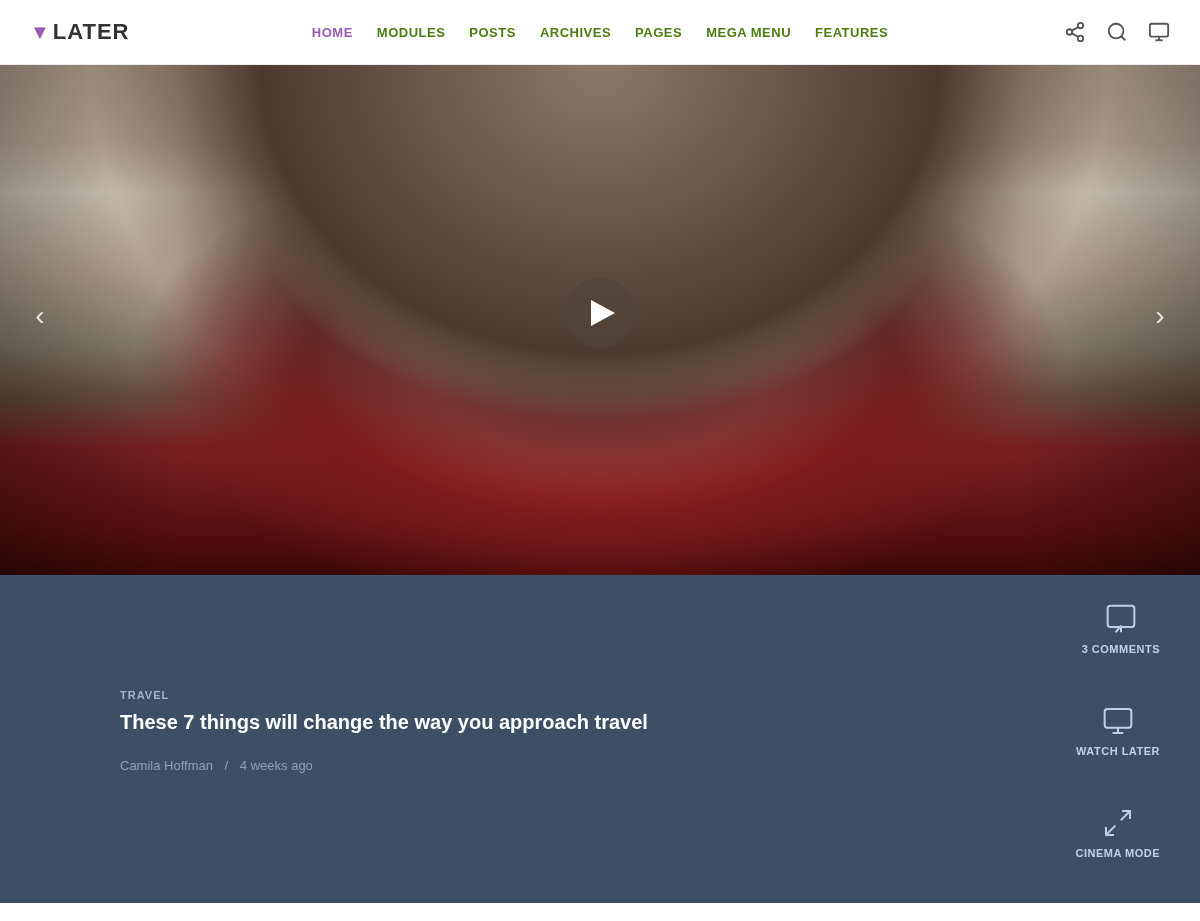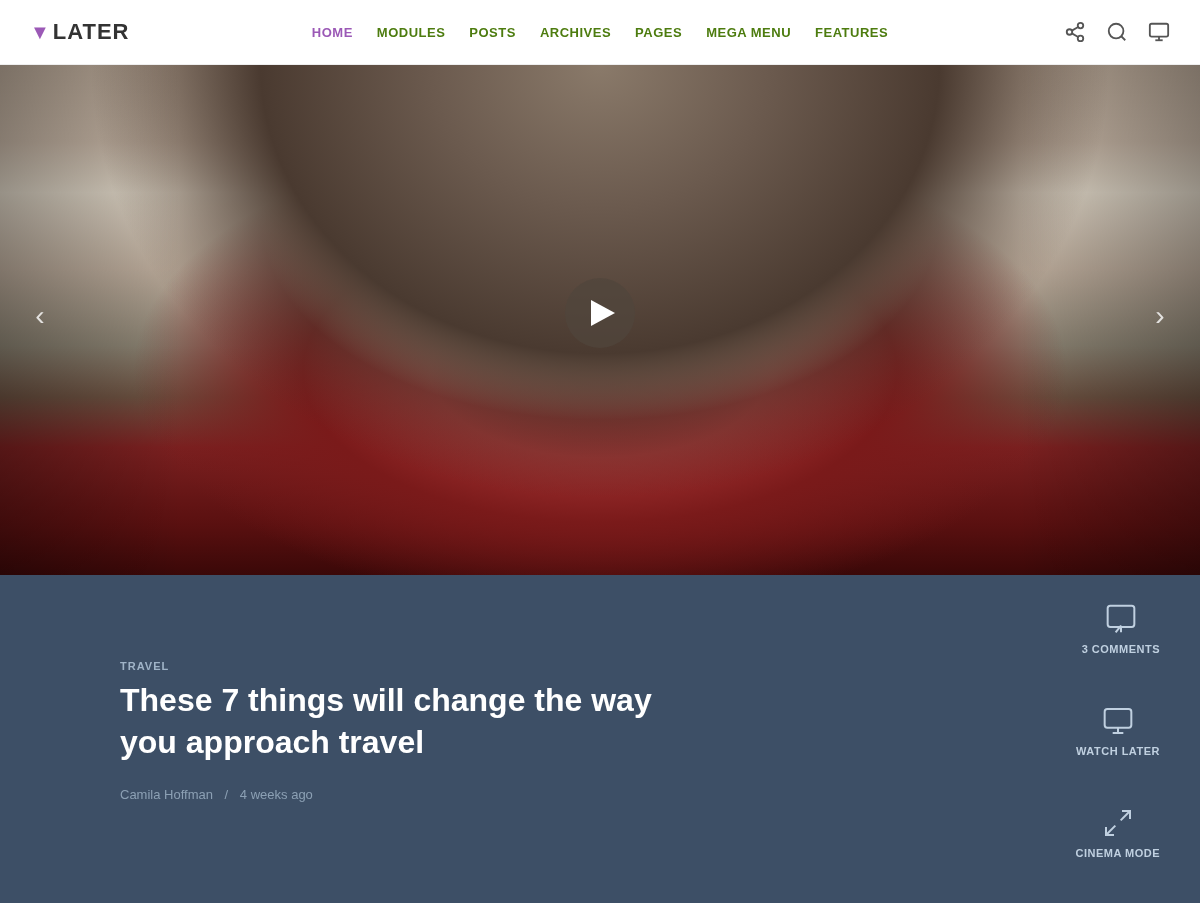--- a/index.html
+++ b/index.html
@@ -146,21 +146,21 @@
     .hero-text { flex: 1; }
     .hero-category {
       font-size: 11px;
       font-weight: 700;
       color: #a0b4c8;
       text-transform: uppercase;
       letter-spacing: 1px;
       margin-bottom: 8px;
     }
     .hero-title {
-      font-size: 32px;
+      font-size: 20px;
       font-weight: 700;
       color: #fff;
       line-height: 1.3;
       margin-bottom: 10px;
       max-width: 550px;
     }
     .hero-meta {
       font-size: 13px;
       color: #8ca0b4;
       margin-top: 23px;

